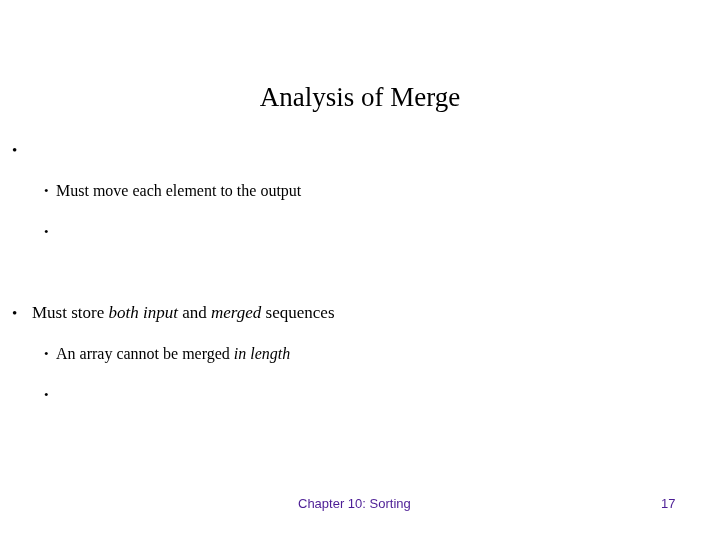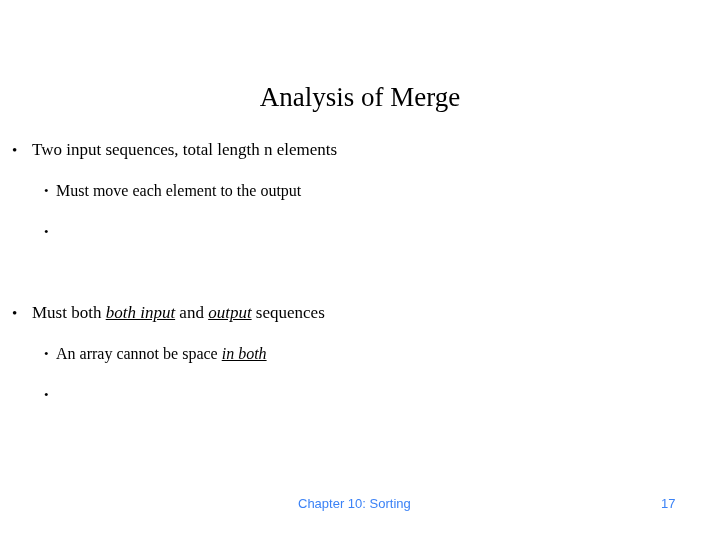--- a/index.html
+++ b/index.html
@@ -99,34 +99,33 @@
   }
 
   
   .group-gap {
     height: 40px;
   }
 
   
   .emph {
     font-style: italic;
-    text-decoration: underline;
   }
 
   
   .footer {
     position: absolute;
     left: 0;
     top: 494px;
     width: 720px;
     height: 20px;
     font-family: "Liberation Sans", "DejaVu Sans", sans-serif;
     font-size: 13px;
     line-height: 20px;
-    color: #3b82f6;
+    color: #4c1d95;
   }
   .footer-text {
     position: absolute;
     left: 298px;
     top: 0;
     white-space: nowrap;
   }
   .footer-page {
     position: absolute;
     left: 661px;
@@ -135,26 +134,26 @@
   }
 </style>
 </head>
 <body>
 
 <div class="slide">
 
   <h1 class="slide-title">Analysis of Merge</h1>
 
   <div class="body-area">
-      <div class="bullet-row lvl1"><span class="dot">•</span><span class="btext"><span>Two input sequences, total length n elements</span></span></div>
+      <div class="bullet-row lvl1"><span class="dot">•</span></div>
       <div class="bullet-row lvl2"><span class="dot">•</span><span class="btext"><span>Must move each element to the output</span></span></div>
       <div class="bullet-row lvl2"><span class="dot">•</span></div>
       <div class="group-gap"></div>
-      <div class="bullet-row lvl1"><span class="dot">•</span><span class="btext"><span>Must both </span><span class="emph">both input</span><span> and </span><span class="emph">output</span><span> sequences</span></span></div>
-      <div class="bullet-row lvl2"><span class="dot">•</span><span class="btext"><span>An array cannot be space </span><span class="emph">in both</span></span></div>
+      <div class="bullet-row lvl1"><span class="dot">•</span><span class="btext"><span>Must store </span><span class="emph">both input</span><span> and </span><span class="emph">merged</span><span> sequences</span></span></div>
+      <div class="bullet-row lvl2"><span class="dot">•</span><span class="btext"><span>An array cannot be merged </span><span class="emph">in length</span></span></div>
       <div class="bullet-row lvl2"><span class="dot">•</span></div>
     </div>
 
   <div class="footer">
     <span class="footer-text">Chapter 10: Sorting</span>
     <span class="footer-page">17</span>
   </div>
 
 </div>
 

